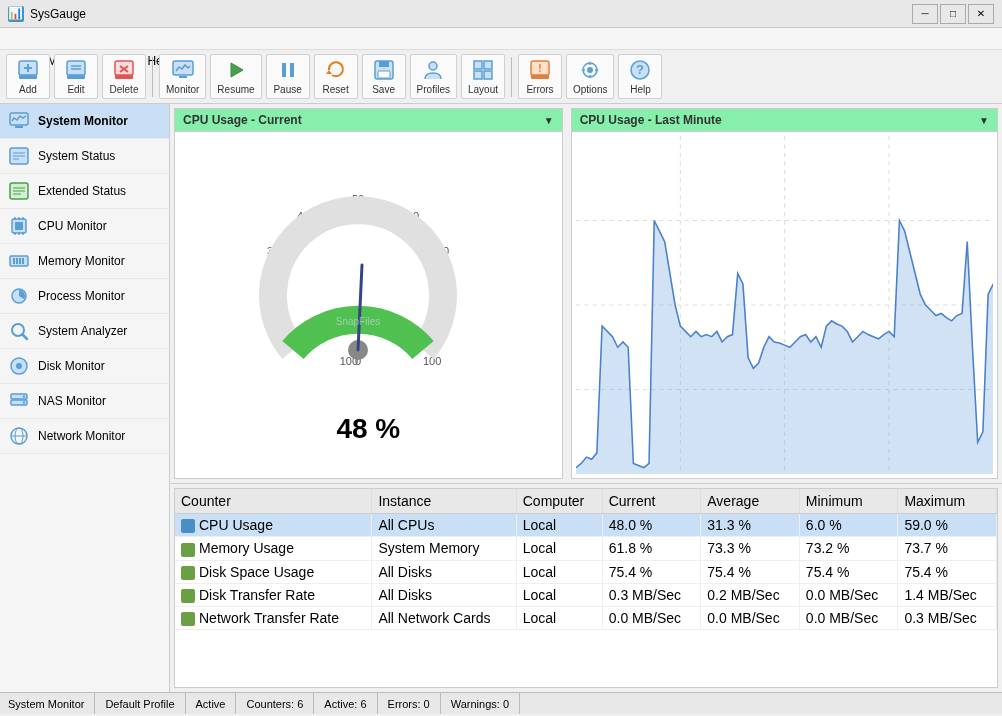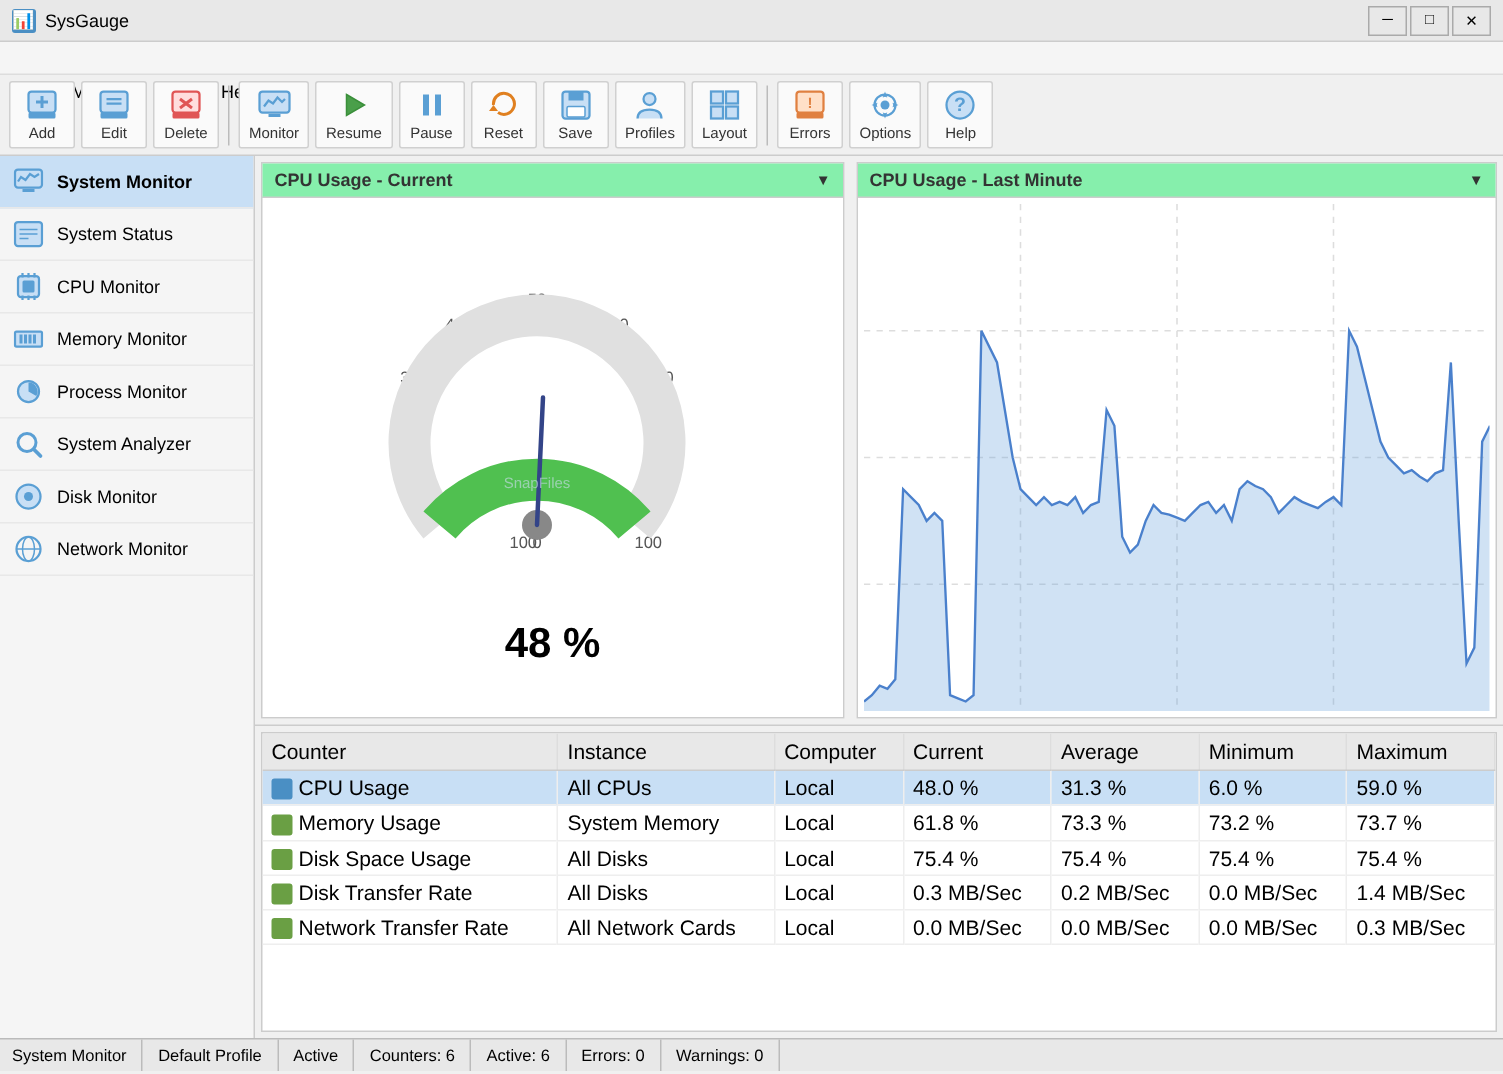--- a/index.html
+++ b/index.html
@@ -239,20 +239,31 @@
             <line x1="4" y1="7" x2="16" y2="7" stroke="#5a9fd4" stroke-width="1"></line>
             <line x1="4" y1="10" x2="16" y2="10" stroke="#5a9fd4" stroke-width="1"></line>
             <line x1="4" y1="13" x2="10" y2="13" stroke="#5a9fd4" stroke-width="1"></line>
           </svg>
       </div>
       <span class="sidebar-label">System Status</span>
     </div>
     <div class="sidebar-item">
       <div class="sidebar-icon">
         <svg width="20" height="20" viewBox="0 0 20 20">
+            <rect x="1" y="2" width="18" height="16" rx="2" fill="#d5ecd5" stroke="#4a9f4a" stroke-width="1.5"></rect>
+            <line x1="4" y1="7" x2="16" y2="7" stroke="#4a9f4a" stroke-width="1"></line>
+            <line x1="4" y1="10" x2="16" y2="10" stroke="#4a9f4a" stroke-width="1"></line>
+            <line x1="4" y1="13" x2="12" y2="13" stroke="#4a9f4a" stroke-width="1"></line>
+          </svg>
+      </div>
+      <span class="sidebar-label">Extended Status</span>
+    </div>
+    <div class="sidebar-item">
+      <div class="sidebar-icon">
+        <svg width="20" height="20" viewBox="0 0 20 20">
             <rect x="3" y="3" width="14" height="14" rx="2" fill="#c8dff5" stroke="#5a9fd4" stroke-width="1.5"></rect>
             <rect x="6" y="6" width="8" height="8" rx="1" fill="#5a9fd4"></rect>
             <line x1="6" y1="1" x2="6" y2="4" stroke="#5a9fd4" stroke-width="1.5"></line>
             <line x1="10" y1="1" x2="10" y2="4" stroke="#5a9fd4" stroke-width="1.5"></line>
             <line x1="14" y1="1" x2="14" y2="4" stroke="#5a9fd4" stroke-width="1.5"></line>
             <line x1="6" y1="16" x2="6" y2="19" stroke="#5a9fd4" stroke-width="1.5"></line>
             <line x1="10" y1="16" x2="10" y2="19" stroke="#5a9fd4" stroke-width="1.5"></line>
             <line x1="14" y1="16" x2="14" y2="19" stroke="#5a9fd4" stroke-width="1.5"></line>
           </svg>
       </div>
@@ -289,20 +300,31 @@
       <span class="sidebar-label">System Analyzer</span>
     </div>
     <div class="sidebar-item">
       <div class="sidebar-icon">
         <svg width="20" height="20" viewBox="0 0 20 20">
             <ellipse cx="10" cy="10" rx="8" ry="8" fill="#c8dff5" stroke="#5a9fd4" stroke-width="1.5"></ellipse>
             <ellipse cx="10" cy="10" rx="3" ry="3" fill="#5a9fd4"></ellipse>
           </svg>
       </div>
       <span class="sidebar-label">Disk Monitor</span>
+    </div>
+    <div class="sidebar-item">
+      <div class="sidebar-icon">
+        <svg width="20" height="20" viewBox="0 0 20 20">
+            <rect x="2" y="3" width="16" height="5" rx="1" fill="#c8dff5" stroke="#5a9fd4" stroke-width="1.5"></rect>
+            <rect x="2" y="9" width="16" height="5" rx="1" fill="#c8dff5" stroke="#5a9fd4" stroke-width="1.5"></rect>
+            <circle cx="15" cy="5.5" r="1.2" fill="#5a9fd4"></circle>
+            <circle cx="15" cy="11.5" r="1.2" fill="#5a9fd4"></circle>
+          </svg>
+      </div>
+      <span class="sidebar-label">NAS Monitor</span>
     </div>
     <div class="sidebar-item">
       <div class="sidebar-icon">
         <svg width="20" height="20" viewBox="0 0 20 20">
             <circle cx="10" cy="10" r="8" fill="none" stroke="#5a9fd4" stroke-width="1.5"></circle>
             <ellipse cx="10" cy="10" rx="4" ry="8" fill="none" stroke="#5a9fd4" stroke-width="1"></ellipse>
             <line x1="2" y1="10" x2="18" y2="10" stroke="#5a9fd4" stroke-width="1"></line>
           </svg>
       </div>
       <span class="sidebar-label">Network Monitor</span>

